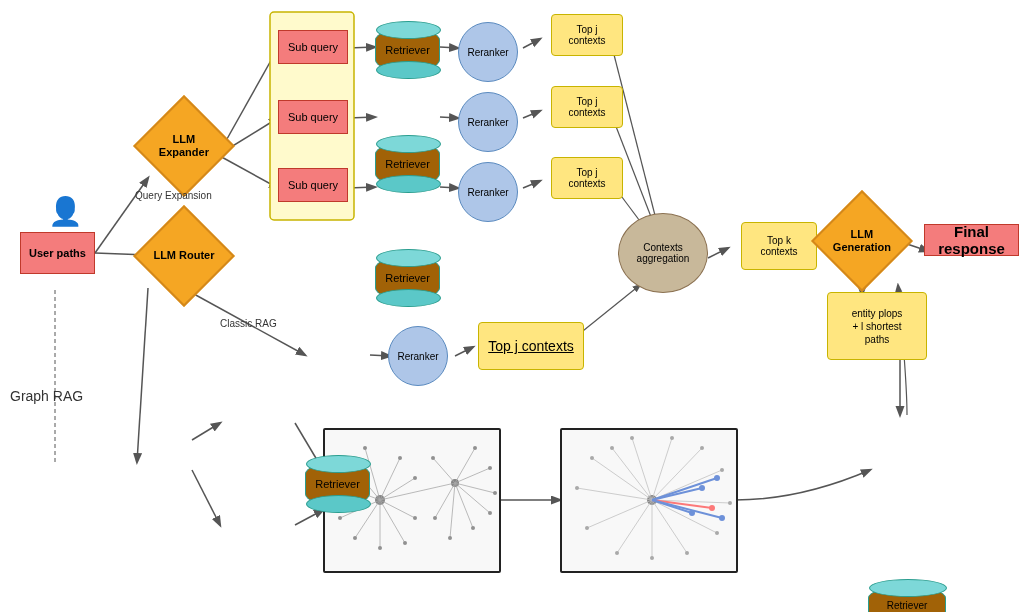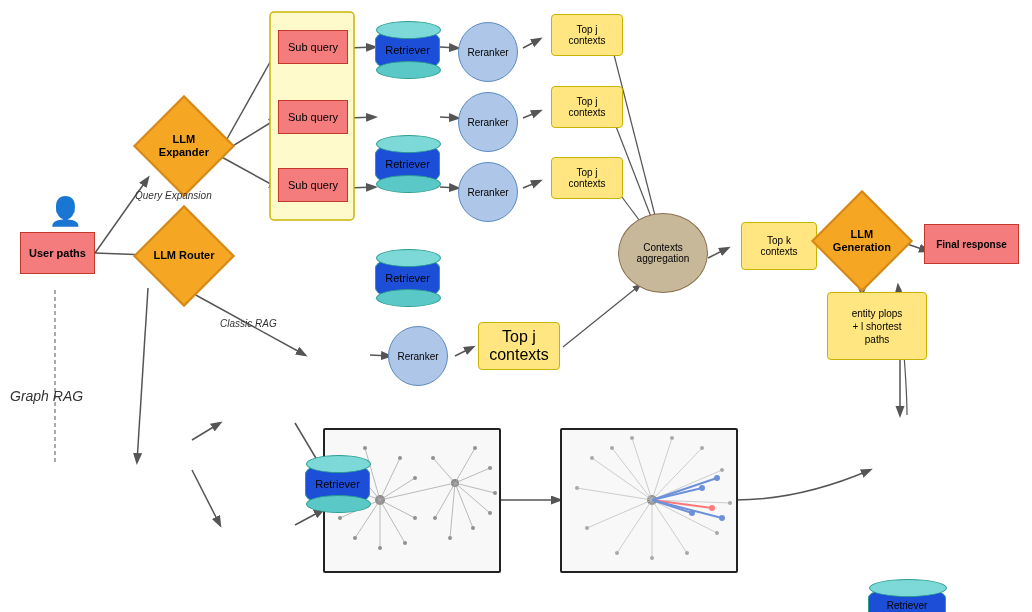--- a/index.html
+++ b/index.html
@@ -49,21 +49,21 @@
       transform: rotate(45deg);
     }
     .node-diamond-label {
       transform: rotate(-45deg);
       font-size: 11px;
       font-weight: bold;
       text-align: center;
       line-height: 1.2;
     }
     .node-cylinder {
-      background: #1d4ed8;
+      background: #a16207;
       border: 1.5px solid #2a9d8f;
       border-radius: 50%/12px;
       position: relative;
     }
     .node-cylinder::before {
       content: '';
       position: absolute;
       top: -8px; left: 0;
       width: 100%;
       height: 16px;
@@ -94,21 +94,20 @@
     .node-box-black {
       background: #f8f8f8;
       border: 2px solid #222;
       border-radius: 2px;
     }
     .label-outside {
       position: absolute;
       font-size: 10px;
       color: #333;
       text-align: center;
-      font-style: italic;
     }
     .person-icon {
       position: absolute;
       font-size: 28px;
       color: #222;
       text-align: center;
     }
     .node-bold { font-weight: bold; }
   </style>
 </head>
@@ -255,37 +254,37 @@
   <div class="node node-rect-yellow" style="left:728px; top:222px; width:76px; height:48px; font-size:10px;">
     <span>Top k<br>contexts</span>
   </div>
 
   <div class="node node-diamond" style="left:826px; top:205px; width:72px; height:72px;">
     <div class="node-diamond-label">
       <span>LLM<br>Generation</span>
     </div>
   </div>
 
-  <div class="node node-rect-red node-bold" style="left:924px; top:224px; width:95px; height:40px; font-weight:bold; font-size:10px;">
+  <div class="node node-rect-red node-bold" style="left:924px; top:224px; width:95px; height:32px; font-weight:bold; font-size:15px;">
     <span>Final response</span>
   </div>
 
   <div class="label-outside" style="left:220px; top:318px; font-size:10px;">
     <span>Classic RAG</span>
   </div>
 
   <div class="node node-cylinder" style="left:305px; top:330px; width:65px; height:44px; font-size:11px; z-index:2;">
     <span style="position:relative; z-index:3;">Retriever</span>
   </div>
 
   <div class="node node-circle-blue" style="left:388px; top:326px; width:60px; height:60px; font-size:10px;">
     <span>Reranker</span>
   </div>
 
-  <div class="node node-rect-yellow" style="left:465px; top:322px; width:82px; height:48px; font-size:16px;">
+  <div class="node node-rect-yellow" style="left:465px; top:322px; width:106px; height:48px; font-size:14px;text-decoration:underline;">
     <span>Top j contexts</span>
   </div>
 
   <div class="node node-rect-yellow" style="left:814px; top:292px; width:100px; height:68px; font-size:10px; line-height:1.3;">
     <span>entity plops<br>+ l shortest<br>paths</span>
   </div>
 
   <div class="node node-cylinder" style="left:868px; top:410px; width:78px; height:52px; font-size:10px; z-index:2;">
     <span style="position:relative; z-index:3; line-height:1.3;">Retriever<br>(relations)</span>
   </div>

